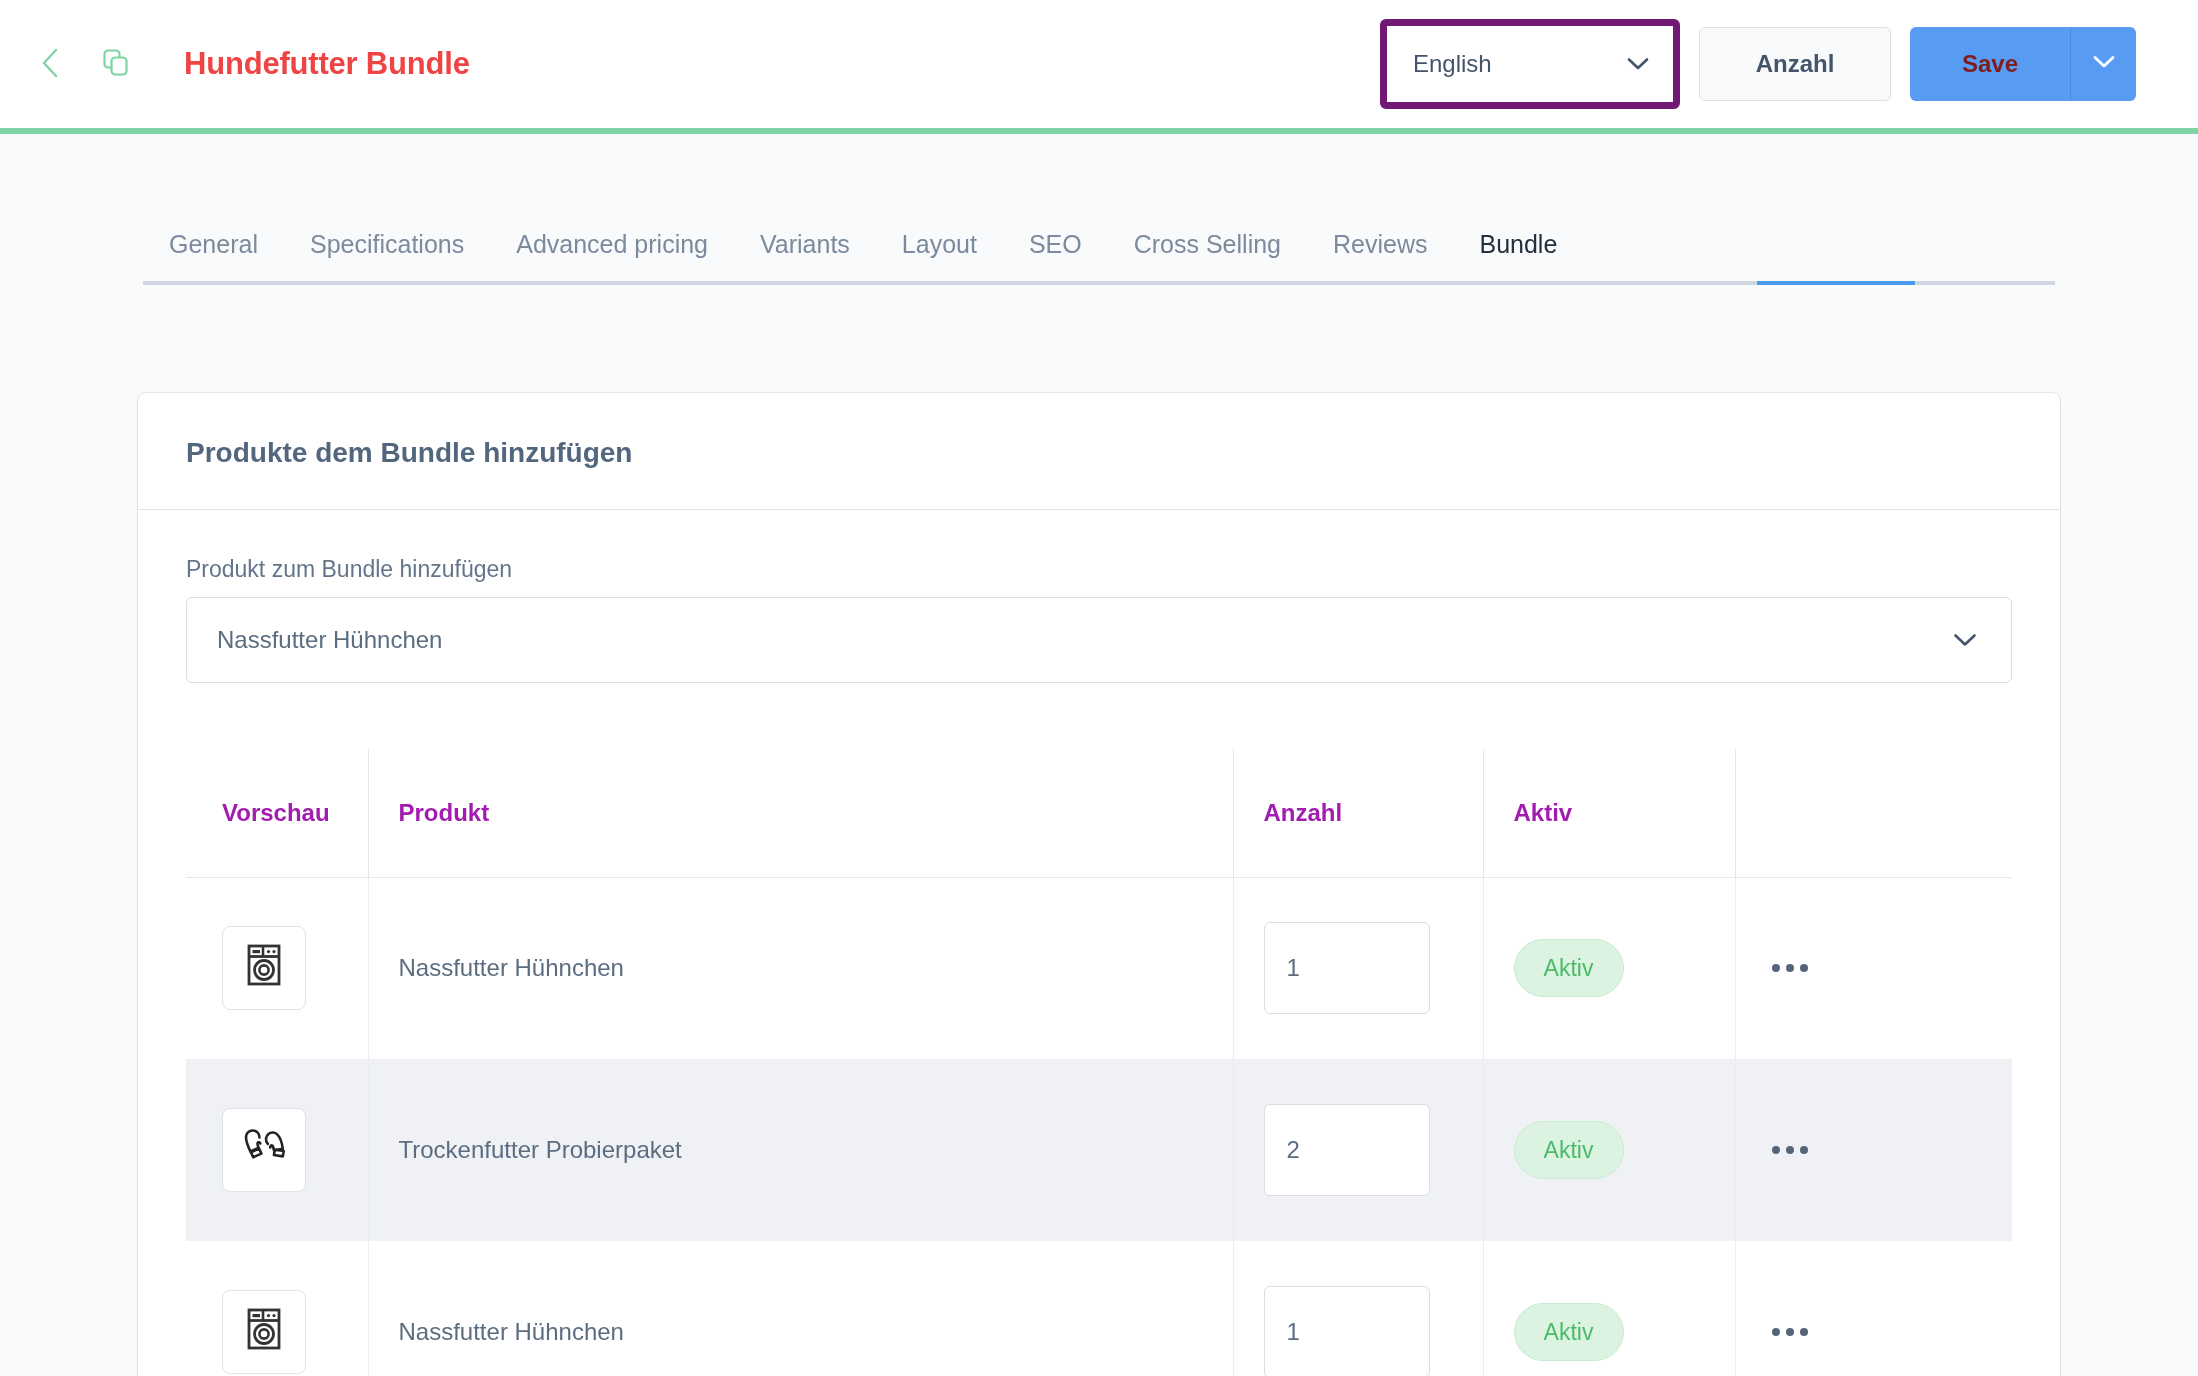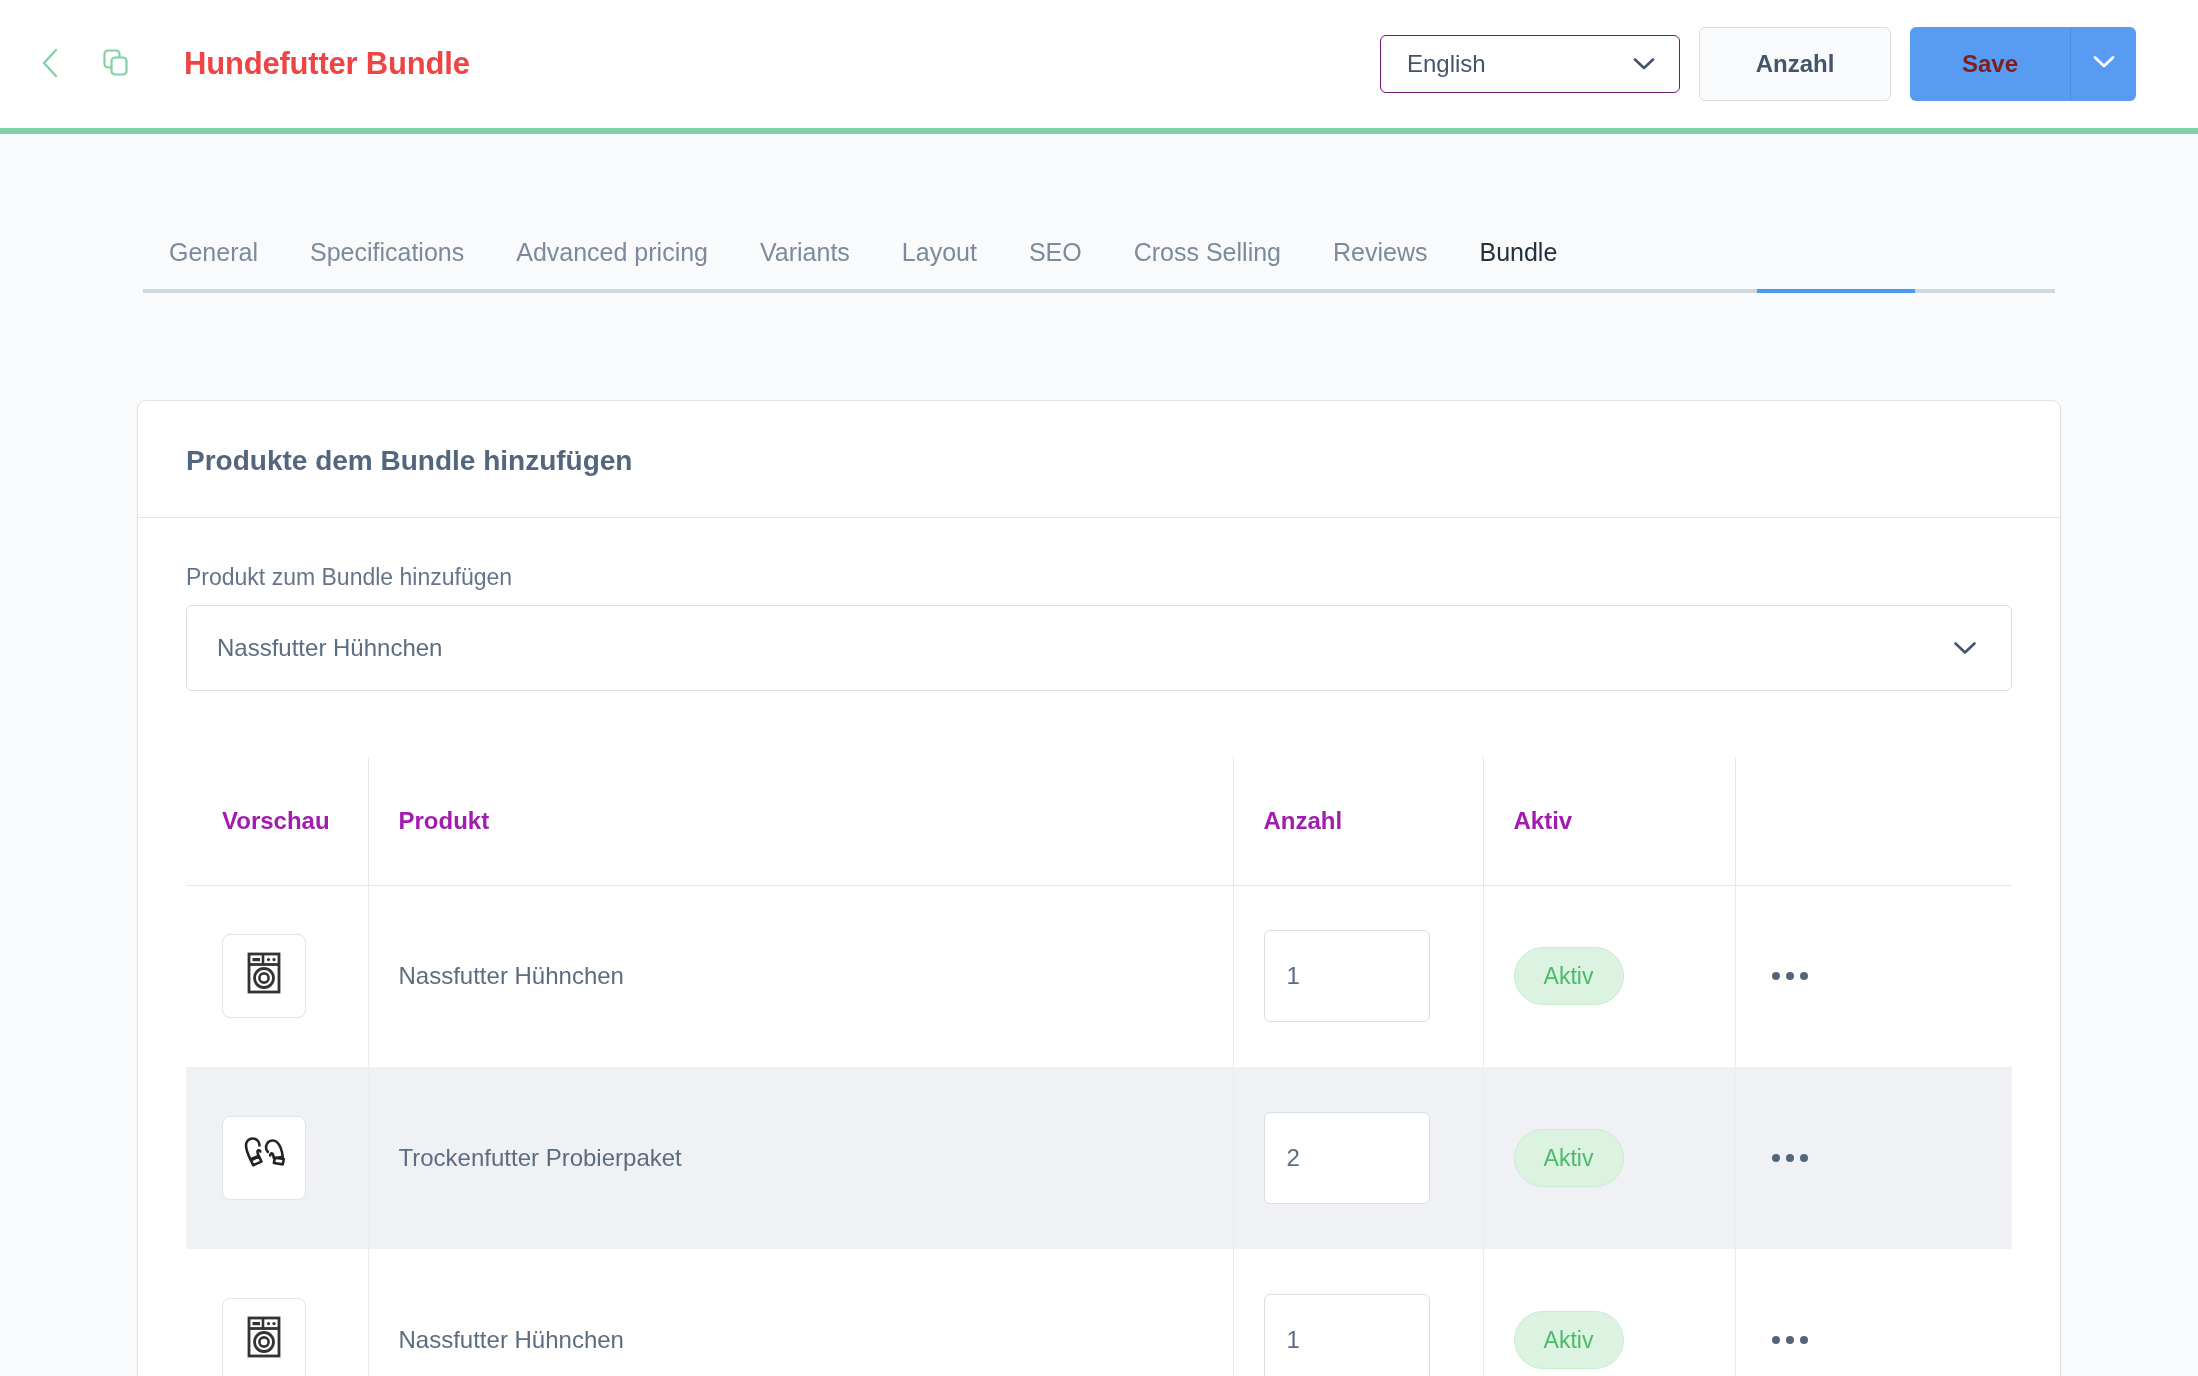--- a/index.html
+++ b/index.html
@@ -53,22 +53,22 @@
   }
   .topbar-right {
     margin-left: auto;
     display: flex;
     align-items: center;
     gap: 19px;
   }
 
   .lang-select {
     width: 300px;
-    height: 58px;
-    border: 1px solid #701a75;
+    height: 90px;
+    border: 7px solid #701a75;
     border-radius: 6px;
     background: #ffffff;
     display: flex;
     align-items: center;
     padding: 0 24px 0 26px;
     cursor: pointer;
   }
   .lang-select .label {
     font-size: 24px;
     color: #44546a;
@@ -120,21 +120,21 @@
     height: 6px;
     background: #7fd3a4;
   }
 
   
   .tabs-wrap {
     padding: 0 62px;
     background: #f9fafb;
   }
   .tabs {
-    margin: 12px auto;
+    margin: 4px auto;
     width: 1912px;
     position: relative;
     padding-top: 92px;
   }
   .tabs-row {
     display: flex;
     align-items: flex-end;
     gap: 0;
   }
   .tab {

